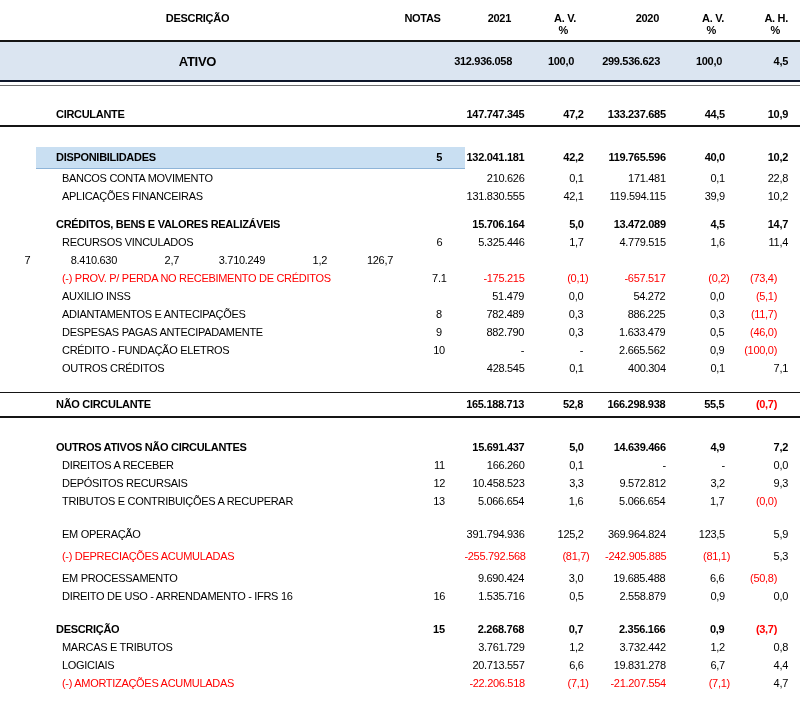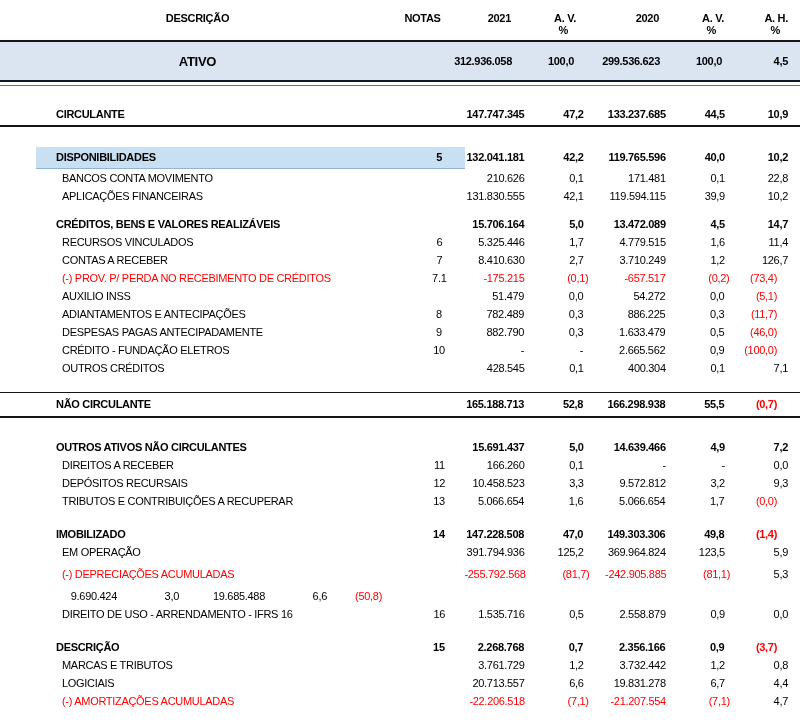--- a/index.html
+++ b/index.html
@@ -152,21 +152,20 @@
       <div class="row item">
         <div class="cell c-desc">RECURSOS VINCULADOS</div>
         <div class="cell c-notas">6</div>
         <div class="cell c-v1">5.325.446</div>
         <div class="cell c-a1">1,7</div>
         <div class="cell c-v2">4.779.515</div>
         <div class="cell c-a2">1,6</div>
         <div class="cell c-ah">11,4</div>
       </div>
       <div class="row item">
-        <div class="cell c-desc">CONTAS A RECEBER</div>
         <div class="cell c-notas">7</div>
         <div class="cell c-v1">8.410.630</div>
         <div class="cell c-a1">2,7</div>
         <div class="cell c-v2">3.710.249</div>
         <div class="cell c-a2">1,2</div>
         <div class="cell c-ah">126,7</div>
       </div>
       <div class="row item">
         <div class="cell c-desc red">(-) PROV. P/ PERDA NO RECEBIMENTO DE CRÉDITOS</div>
         <div class="cell c-notas">7.1</div>
@@ -262,29 +261,20 @@
       <div class="row item">
         <div class="cell c-desc">TRIBUTOS E CONTRIBUIÇÕES A RECUPERAR</div>
         <div class="cell c-notas">13</div>
         <div class="cell c-v1">5.066.654</div>
         <div class="cell c-a1">1,6</div>
         <div class="cell c-v2">5.066.654</div>
         <div class="cell c-a2">1,7</div>
         <div class="cell c-ah red paren">(0,0)</div>
       </div>
       <div class="spacer-md"></div>
-      <div class="row section">
-        <div class="cell c-desc">IMOBILIZADO</div>
-        <div class="cell c-notas">14</div>
-        <div class="cell c-v1">147.228.508</div>
-        <div class="cell c-a1">47,0</div>
-        <div class="cell c-v2">149.303.306</div>
-        <div class="cell c-a2">49,8</div>
-        <div class="cell c-ah red paren">(1,4)</div>
-      </div>
       <div class="row item">
         <div class="cell c-desc">EM OPERAÇÃO</div>
         <div class="cell c-notas"></div>
         <div class="cell c-v1">391.794.936</div>
         <div class="cell c-a1">125,2</div>
         <div class="cell c-v2">369.964.824</div>
         <div class="cell c-a2">123,5</div>
         <div class="cell c-ah">5,9</div>
       </div>
       <div class="spacer-xs"></div>
@@ -292,20 +282,21 @@
         <div class="cell c-desc red">(-) DEPRECIAÇÕES ACUMULADAS</div>
         <div class="cell c-notas"></div>
         <div class="cell c-v1 red">-255.792.568</div>
         <div class="cell c-a1 red paren">(81,7)</div>
         <div class="cell c-v2 red">-242.905.885</div>
         <div class="cell c-a2 red paren">(81,1)</div>
         <div class="cell c-ah">5,3</div>
       </div>
       <div class="spacer-xs"></div>
       <div class="row item">
+        <div class="cell c-desc">EM PROCESSAMENTO</div>
         <div class="cell c-notas"></div>
         <div class="cell c-v1">9.690.424</div>
         <div class="cell c-a1">3,0</div>
         <div class="cell c-v2">19.685.488</div>
         <div class="cell c-a2">6,6</div>
         <div class="cell c-ah red paren">(50,8)</div>
       </div>
       <div class="row item">
         <div class="cell c-desc">DIREITO DE USO - ARRENDAMENTO - IFRS 16</div>
         <div class="cell c-notas">16</div>

